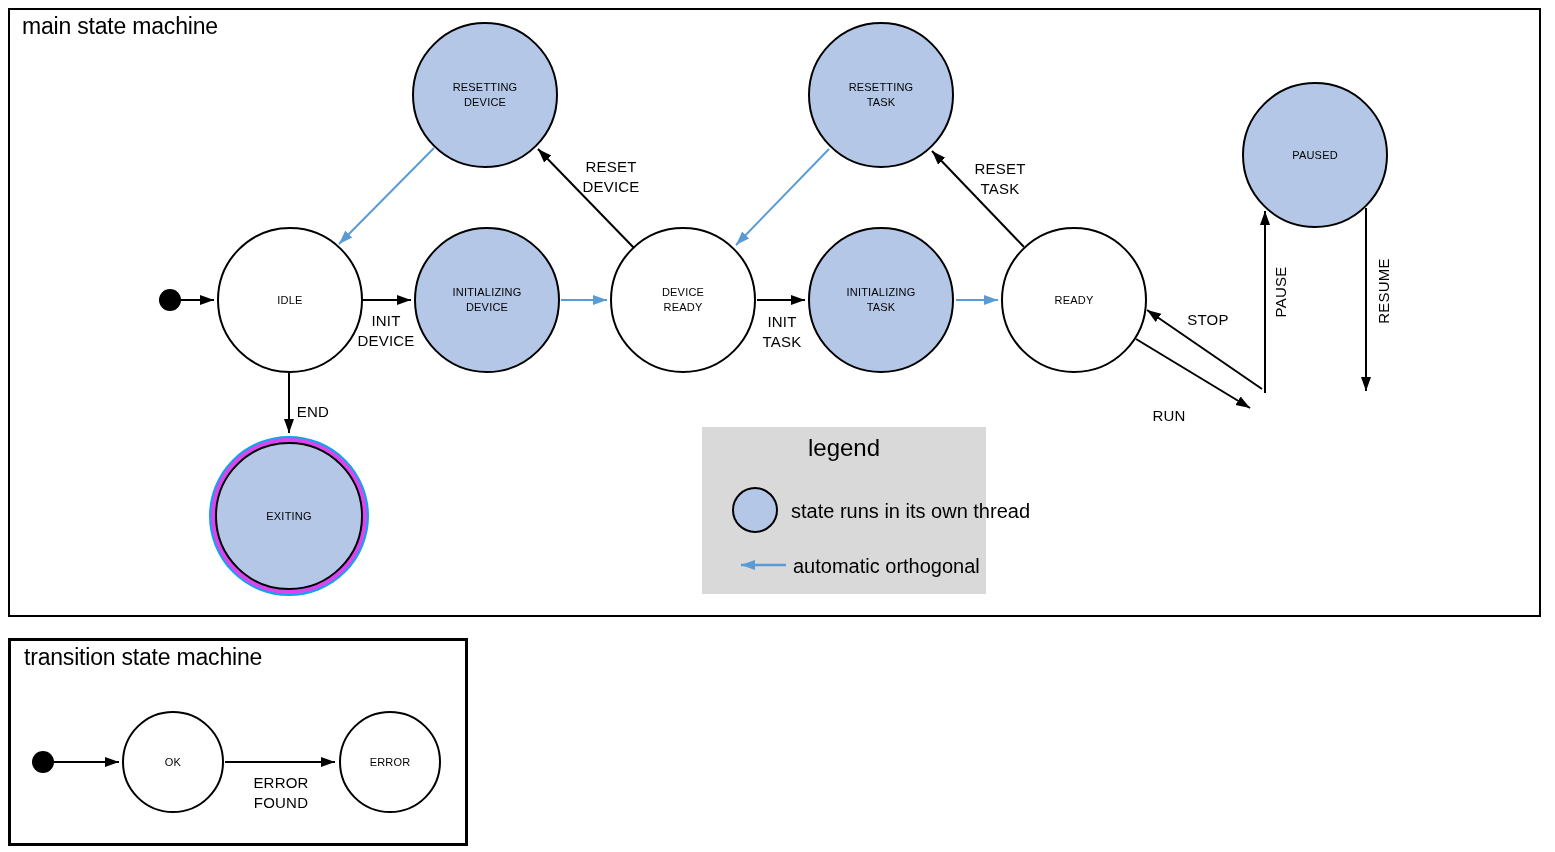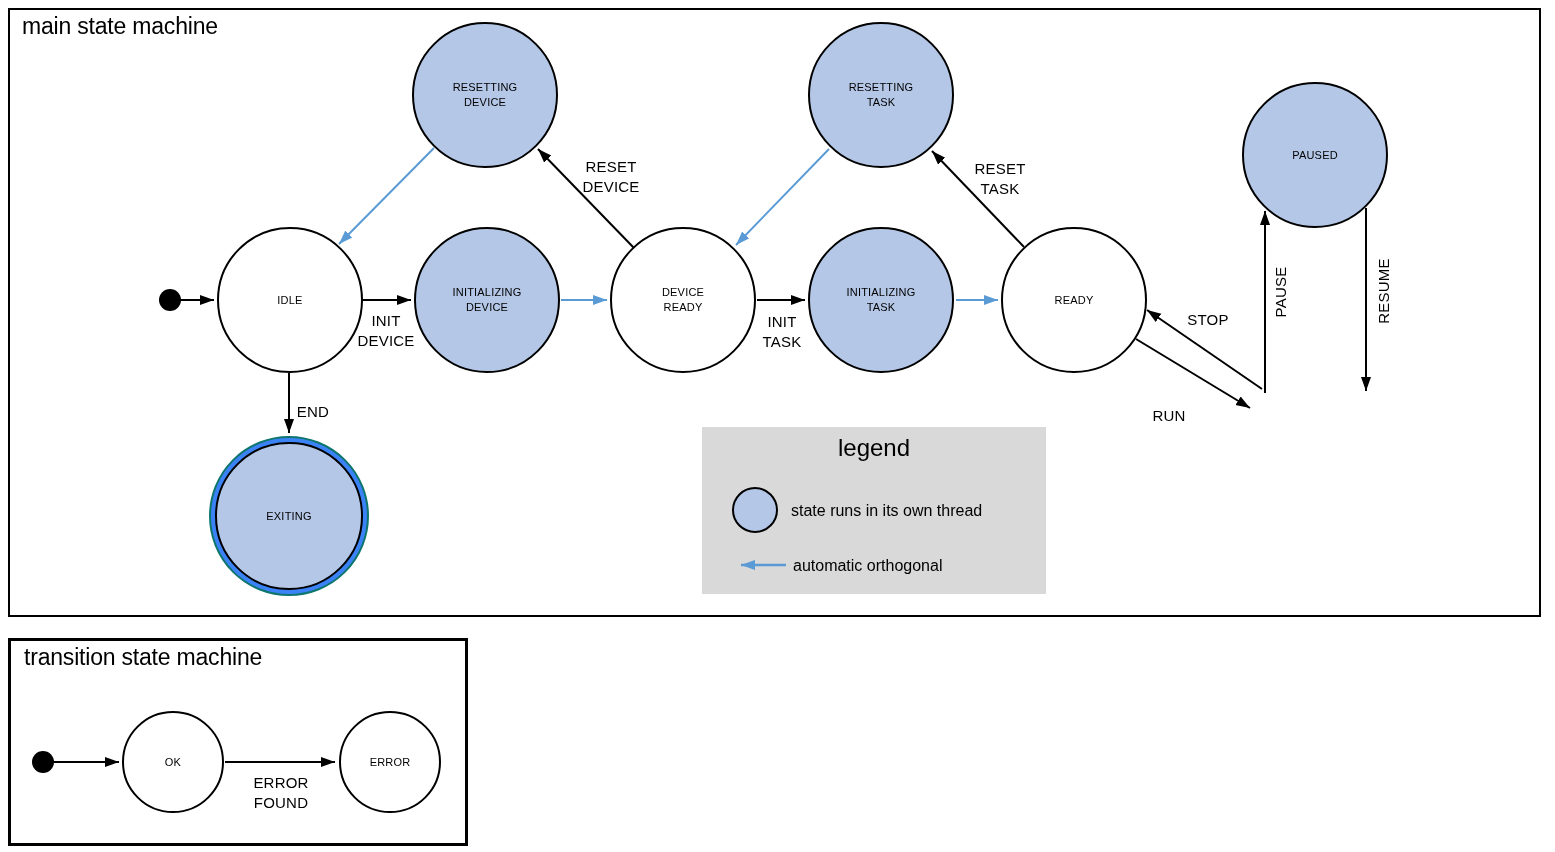--- a/index.html
+++ b/index.html
@@ -13,37 +13,37 @@
   .state{
     position:absolute;box-sizing:border-box;width:146px;height:146px;
     border:2px solid #000;border-radius:50%;background:#fff;
     display:flex;align-items:center;justify-content:center;
     text-align:center;white-space:pre-line;font-size:11px;line-height:1.35;letter-spacing:0.2px;
   }
   .state.threaded{background:#b4c7e7;}
   .state.small{width:102px;height:102px;}
   .final-ring{
     position:absolute;box-sizing:border-box;width:160px;height:160px;
-    border:2px solid #0f766e;border-radius:50%;background:#3b82f6;
+    border:2px solid #0ea5e9;border-radius:50%;background:#d946ef;
   }
   .final-ring .state{left:4px;top:4px;width:148px;height:148px;}
   .dot{position:absolute;width:22px;height:22px;border-radius:50%;background:#000;}
   .tlabel{
     position:absolute;transform:translate(-50%,-50%);
     text-align:center;white-space:pre-line;font-size:15px;line-height:1.35;letter-spacing:0.2px;
   }
   .tlabel.rot{transform:translate(-50%,-50%) rotate(-90deg);}
   svg.arrows{position:absolute;left:0;top:0;pointer-events:none;}
-  .legend{position:absolute;left:702px;top:427px;width:344px;height:167px;background:#d9d9d9;}
+  .legend{position:absolute;left:702px;top:427px;width:284px;height:167px;background:#d9d9d9;}
   .legend-title{position:absolute;left:0;right:0;top:7px;text-align:center;font-size:24px;}
   .legend-swatch-circle{
     position:absolute;left:30px;top:60px;width:46px;height:46px;box-sizing:border-box;
     border:2px solid #000;border-radius:50%;background:#b4c7e7;
   }
-  .legend-text{position:absolute;font-size:16px;transform:translateY(-50%);white-space:nowrap;}
+  .legend-text{position:absolute;font-size:20px;transform:translateY(-50%);white-space:nowrap;}
 </style>
 </head>
 <body>
 
 <div id="canvas">
 
   <div class="frame" style="left:8px;top:8px;width:1533px;height:609px;"></div>
   <div class="frame thick" style="left:8px;top:638px;width:460px;height:208px;"></div>
 
   <div class="box-title" style="left:22px;top:13px;">main state machine</div>

